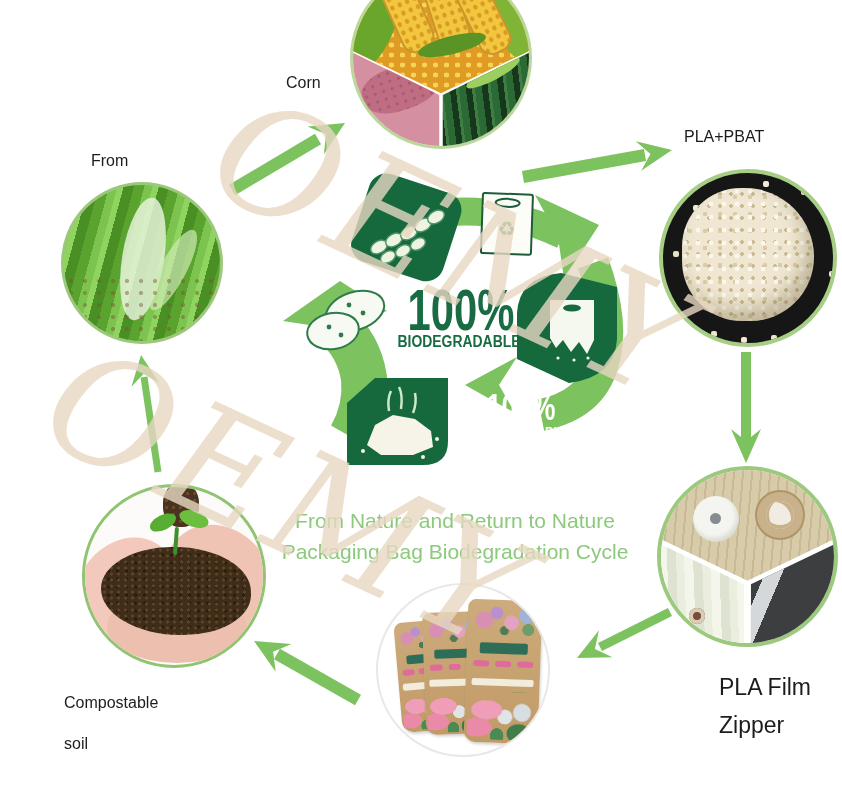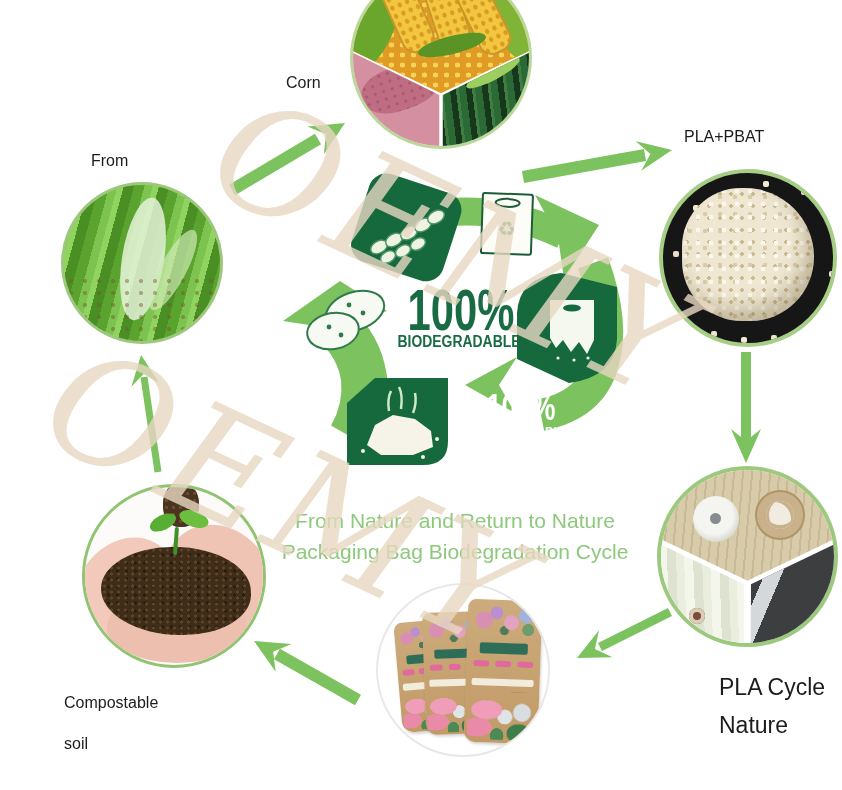--- a/index.html
+++ b/index.html
@@ -308,22 +308,22 @@
     <path class="arrow-line" d="M358,700 L277,654" stroke-width="12"></path>
     <polygon class="arrow-head" points="254,641 291.5,643.9 273.1,651.8 275.7,671.7"></polygon>
     <path class="arrow-line" d="M158,472 L144,377" stroke-width="7"></path>
     <polygon class="arrow-head" points="141,355 159.2,382.7 143.7,373.8 131.4,386.7"></polygon>
   </svg>
 
   <div class="node-label" id="plant-label">From</div>
   <div class="node-label" id="corn-label">Corn</div>
   <div class="node-label" id="pla-label">PLA+PBAT</div>
   <div class="node-label" id="film-labels">
-    <div>PLA Cycle</div>
-    <div>Nature</div>
+    <div>PLA Film</div>
+    <div>Zipper</div>
   </div>
   <div class="node-label" id="soil-labels">
     <div>Compostable</div>
     <div>soil</div>
   </div>
 
   <div class="caption">
     <div>From Nature and Return to Nature</div>
     <div>Packaging Bag Biodegradation Cycle</div>
   </div>

